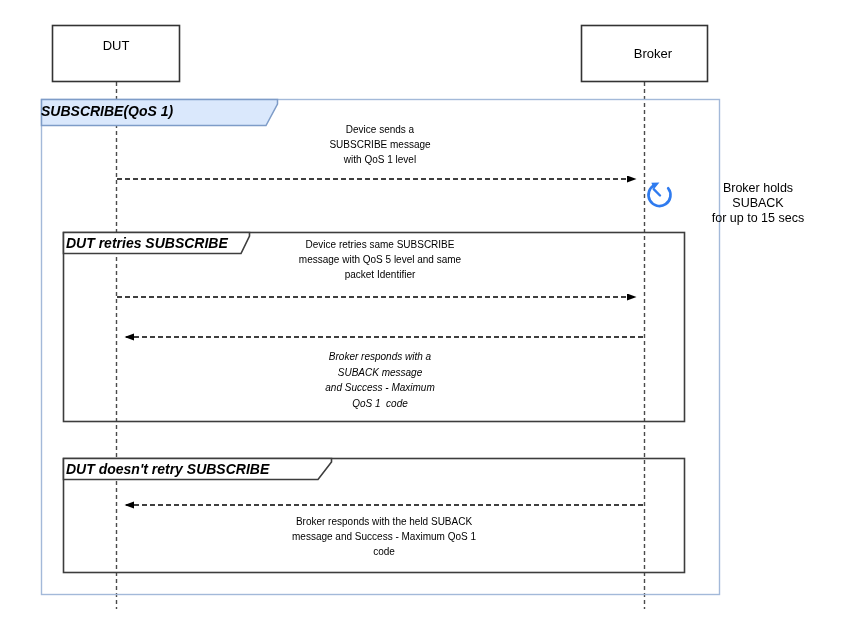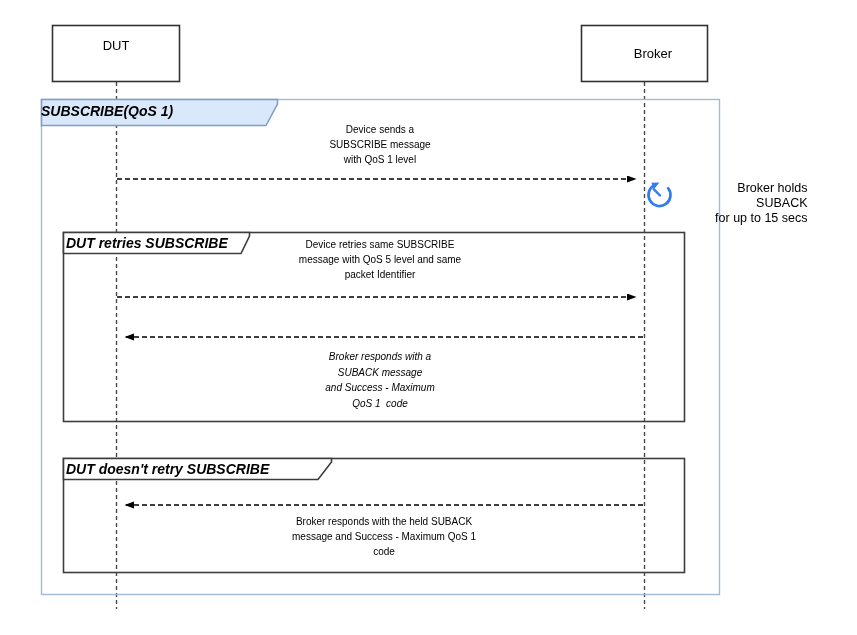--- a/index.html
+++ b/index.html
@@ -31,21 +31,21 @@
   .msg{
     transform:translateX(-50%);
     text-align:center;font-size:10px;line-height:15px;
   }
   .msg4line{line-height:15.5px;}
   .frame-label{
     font-weight:bold;font-size:14px;font-style:italic;
   }
   .note-text{
     transform:translateX(-50%);
-    text-align:right;font-size:12.5px;line-height:15px;
+    text-align:center;font-size:12.5px;line-height:15px;
   }
   .lifeline{stroke:var(--lifeline-color);stroke-width:1.4;stroke-dasharray:4 3;fill:none;}
   .actor-box{fill:#ffffff;stroke:var(--actor-border);stroke-width:1.6;}
   .frame-outer{fill:none;stroke:var(--frame-border-blue);stroke-width:1.4;}
   .frame-inner{fill:none;stroke:var(--inner-frame-border);stroke-width:1.6;}
   .pent-outer{fill:var(--label-fill-blue);stroke:var(--label-border-blue);stroke-width:1.5;}
   .pent-inner{fill:#ffffff;stroke:var(--inner-frame-border);stroke-width:1.6;}
   .msg-arrow{stroke:var(--arrow-color);stroke-width:1.3;stroke-dasharray:5 3;fill:none;}
   .icon-stroke{stroke:var(--icon-blue);fill:none;stroke-linecap:round;}
 </style>

